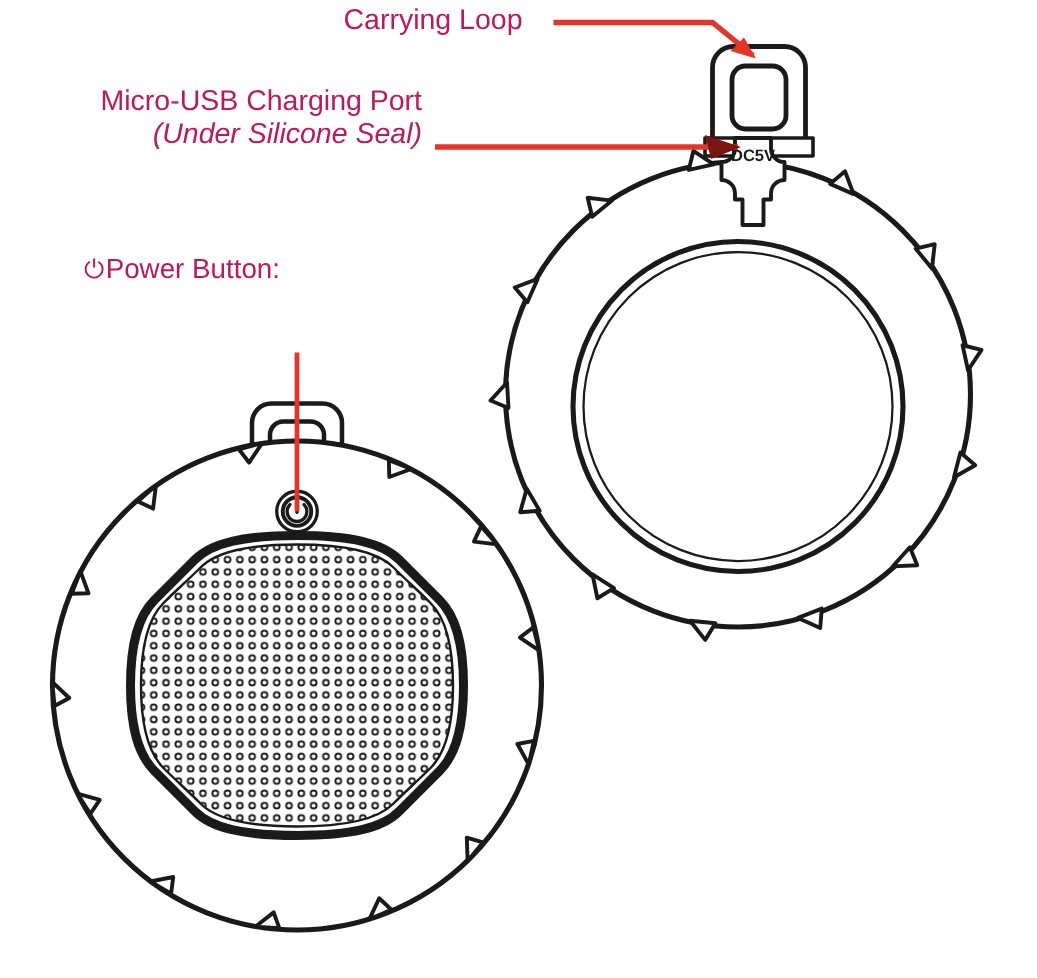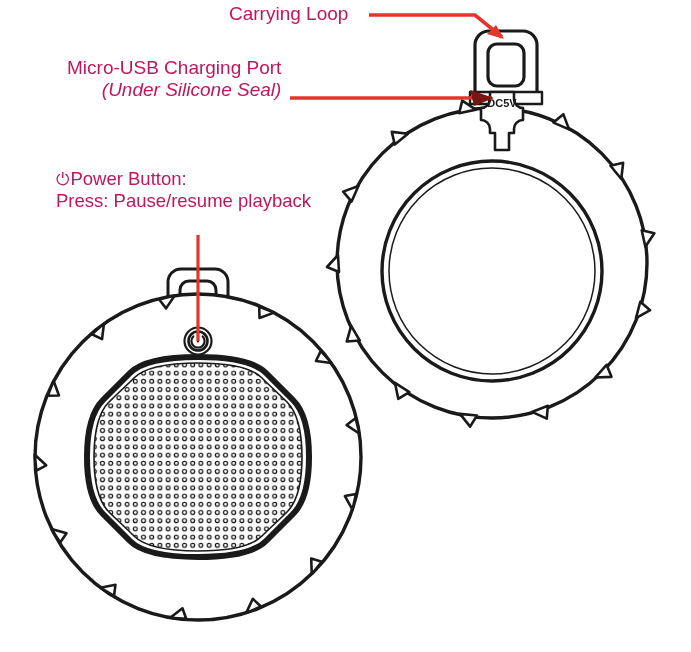--- a/index.html
+++ b/index.html
@@ -287,16 +287,15 @@
     <span class="callout-line">Carrying Loop</span>
   </div>
 
   <div class="callout" id="callout-usb">
     <span class="callout-line">Micro-USB Charging Port</span>
     <span class="callout-line line-italic">(Under Silicone Seal)</span>
   </div>
 
   <div class="callout" id="callout-power">
     <span class="callout-line"><span class="pwr-glyph">⏻</span><span>Power Button:</span></span>
-    <span class="callout-line">Press: Pause/resume playback</span>
   </div>
 
 </div>
 
 </body></html>

